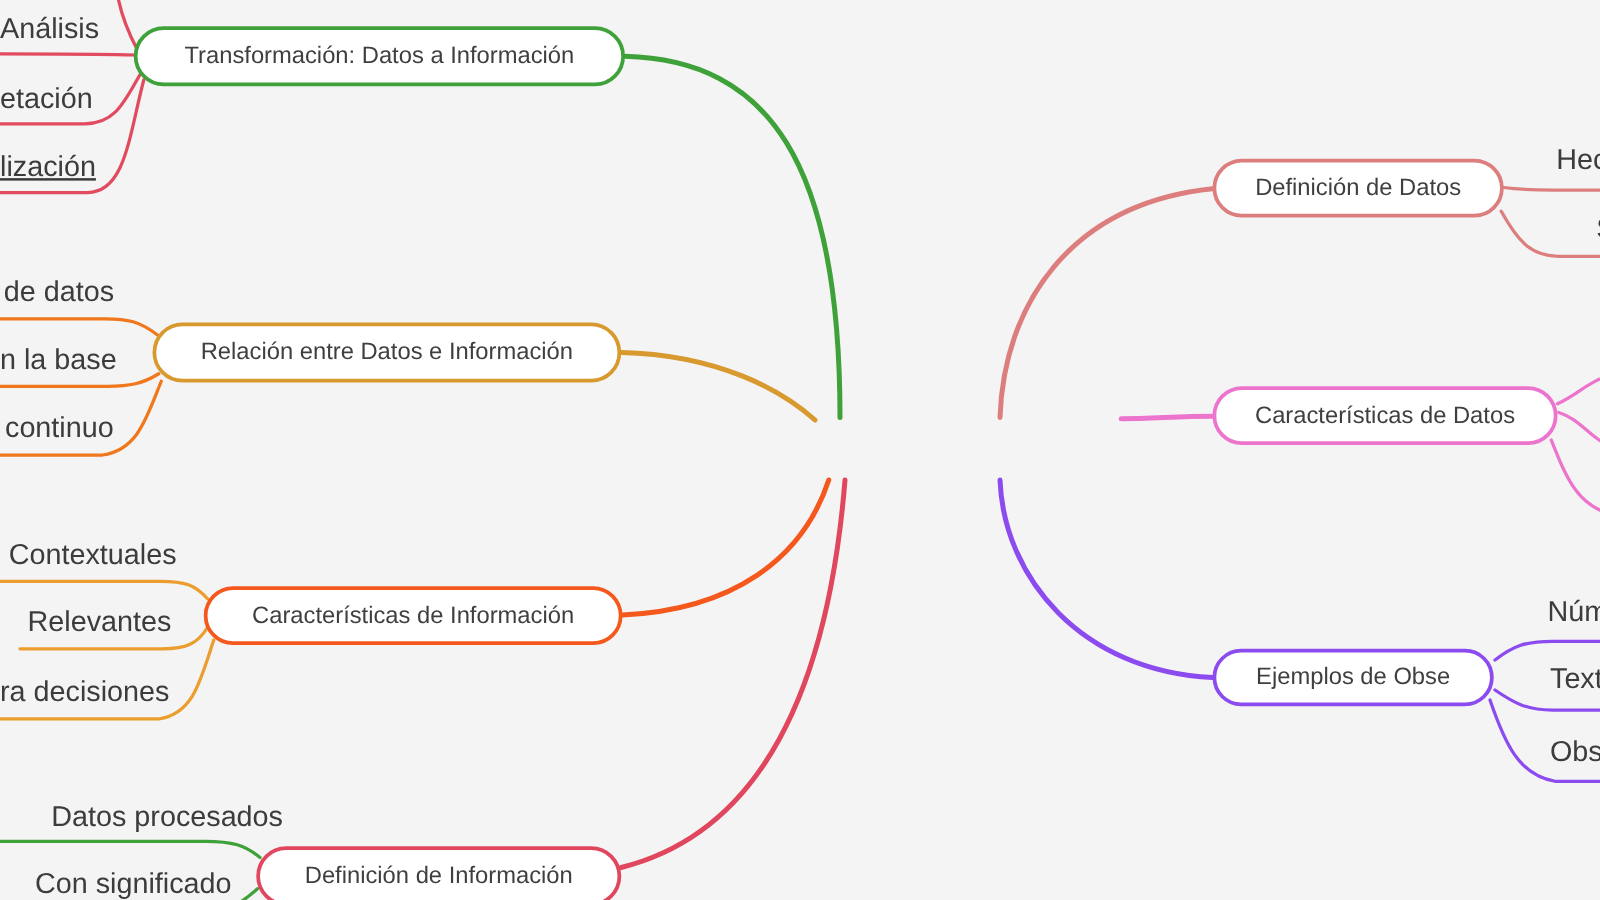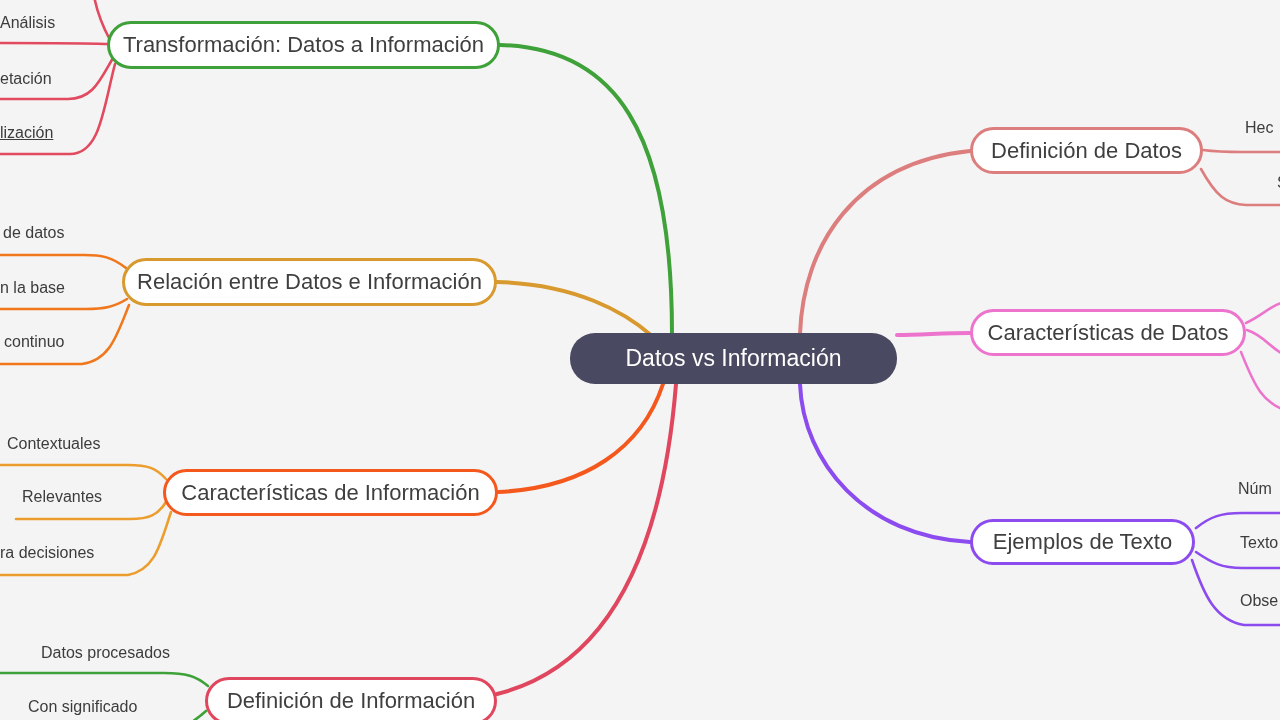--- a/index.html
+++ b/index.html
@@ -9,36 +9,36 @@
     background: #f5f4f4;
   }
   .canvas { position: relative; width: 1280px; height: 720px; }
   .canvas svg { position: absolute; left: 0; top: 0; z-index: 1; }
   .node {
     position: absolute; z-index: 2;
     background: #ffffff;
     border: 3.5px solid #999;
     border-radius: 24px;
     display: flex; align-items: center; justify-content: center;
-    font-size: 22px; color: #3f3f3f;
+    font-size: 19px; color: #3f3f3f;
     white-space: nowrap;
     box-sizing: border-box;
   }
   .root-node {
     position: absolute; z-index: 3;
     background: #494961;
     border-radius: 25px;
     display: flex; align-items: center; justify-content: center;
     font-size: 23px; color: #ffffff;
     white-space: nowrap;
     box-sizing: border-box;
   }
   .leaf {
     position: absolute; z-index: 2;
-    font-size: 16px; color: #3c3c3c;
+    font-size: 23px; color: #3c3c3c;
     white-space: nowrap;
     transform: translateY(-50%);
   }
 </style>
 </head>
 <body style="background: rgb(245, 244, 244);">
 
 <div class="canvas">
 
   <svg width="1280" height="720" viewBox="0 0 1280 720">
@@ -77,35 +77,34 @@
       <path d="M 1246 323 C 1264 315 1272 303 1292 300" stroke="#ec74cd"></path>
       <path d="M 1247 330 C 1266 336 1272 352 1292 358" stroke="#ec74cd"></path>
       <path d="M 1241 352 C 1253 382 1262 406 1292 412" stroke="#ec74cd"></path>
 
       <path d="M 1196 528 C 1210 517 1220 513 1242 513 L 1292 513" stroke="#8b4bef"></path>
       <path d="M 1196 552 C 1212 563 1222 568 1242 568 L 1292 568" stroke="#8b4bef"></path>
       <path d="M 1192 560 C 1204 595 1215 620 1244 625 L 1292 625" stroke="#8b4bef"></path>
     </g>
   </svg>
 
-  <div class="root-node" style="left: 570px; top: 333px; width: 327px; height: 51px; background-color: rgb(73, 73, 97);">Datos vs Información</div>
 
   <div class="node" style="left: 107px; top: 21px; width: 393px; height: 48px; border-color: rgb(63, 161, 57);">Transformación: Datos a Información</div>
 
   <div class="node" style="left: 122px; top: 258px; width: 375px; height: 48px; border-color: rgb(216, 153, 46);">Relación entre Datos e Información</div>
 
   <div class="node" style="left: 163px; top: 469px; width: 335px; height: 47px; border-color: rgb(244, 88, 28);">Características de Información</div>
 
   <div class="node" style="left: 205px; top: 677px; width: 292px; height: 48px; border-color: rgb(224, 71, 94);">Definición de Información</div>
 
   <div class="node" style="left: 970px; top: 127px; width: 233px; height: 47px; border-color: rgb(221, 126, 126);">Definición de Datos</div>
 
   <div class="node" style="left: 970px; top: 309px; width: 276px; height: 47px; border-color: rgb(236, 116, 205);">Características de Datos</div>
 
-  <div class="node" style="left: 970px; top: 519px; width: 225px; height: 46px; border-color: rgb(139, 75, 239);">Ejemplos de Texto</div>
+  <div class="node" style="left: 970px; top: 519px; width: 225px; height: 46px; border-color: rgb(139, 75, 239);">Ejemplos de Obse</div>
 
   <div class="leaf" style="left:0px;   top:23px;">Análisis</div>
   <div class="leaf" style="left:0px;   top:79px;">etación</div>
   <div class="leaf" style="left:0px;   top:133px;text-decoration:underline;">lización</div>
   <div class="leaf" style="left:3px;   top:233px;">de datos</div>
   <div class="leaf" style="left:0px;   top:288px;">n la base</div>
   <div class="leaf" style="left:4px;   top:342px;">continuo</div>
   <div class="leaf" style="left:7px;   top:444px;">Contextuales</div>
   <div class="leaf" style="left:22px;  top:497px;">Relevantes</div>
   <div class="leaf" style="left:0px;   top:553px;">ra decisiones</div>

